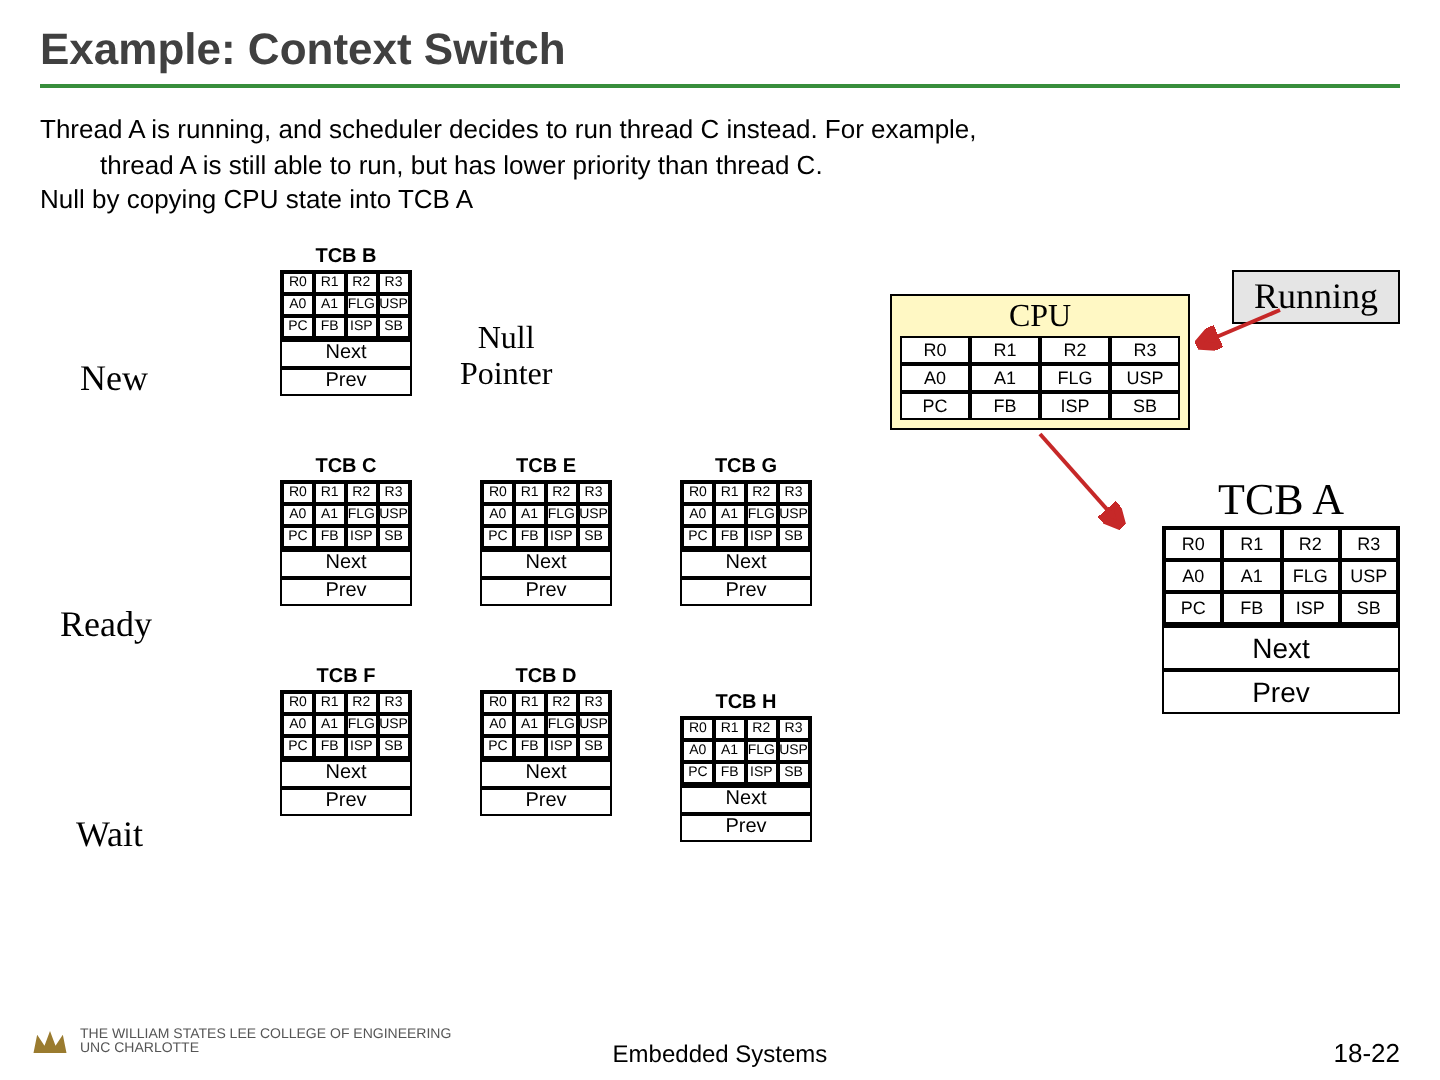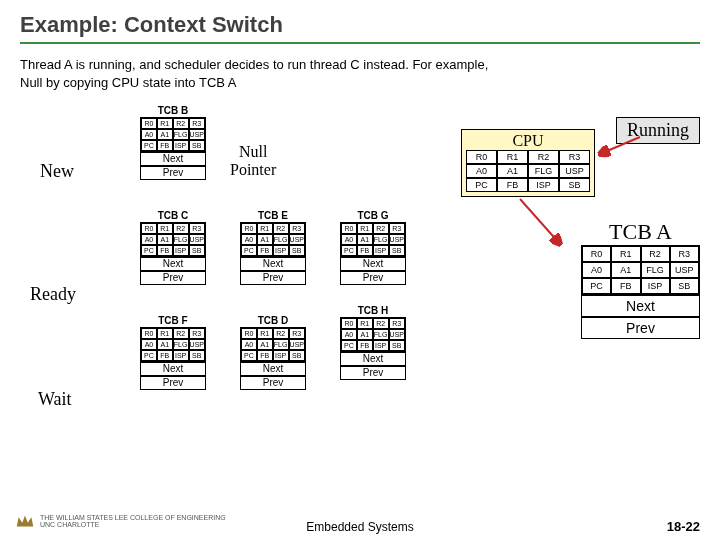--- a/index.html
+++ b/index.html
@@ -12,48 +12,49 @@
   .stateLabel { position: absolute; font-family: Liberation Serif, serif; font-size: 18px; }
 
   .tcb { position: absolute; width: 66px; }
   .tcb-title { text-align: center; font-size: 10px; font-weight: bold; padding: 1px 0; }
   .reg-grid { display: grid; grid-template-columns: repeat(4,1fr); border: 1px solid #000; }
   .reg-grid div { border: 1px solid #000; font-size: 7px; text-align: center; line-height: 9px; background: #fff; }
   .np { text-align: center; font-size: 10px; border: 1px solid #000; background: #fff; padding: 0; line-height: 12px; }
 
   .null { position: absolute; font-family: "Comic Sans MS", cursive; font-size: 16px; text-align: center; }
 
-  .cpu { position: absolute; right: 125px; top: 30px; width: 134px; border: 1px solid #000; background: #fff8c4; padding: 2px 4px 4px; }
+  .cpu { position: absolute; right: 125px; top: 30px; width: 150px; border: 1px solid #000; background: #fff8c4; padding: 2px 4px 4px; }
   .cpu-title { text-align: center; font-family: "Comic Sans MS", cursive; font-size: 16px; }
   .cpu-grid { display: grid; grid-template-columns: repeat(4,1fr); }
   .cpu-grid div { border: 1px solid #000; font-size: 9px; text-align: center; padding: 1px 0; background: #fff; }
 
   .running { position: absolute; right: 20px; top: 18px; font-family: "Comic Sans MS", cursive; font-size: 18px; background: #e5e5e5; border: 1px solid #000; padding: 2px 10px; }
 
   .tcba { position: absolute; right: 20px; top: 120px; width: 119px; }
   .tcba-title { font-family: "Comic Sans MS", cursive; font-size: 22px; text-align: center; }
   .tcba-grid { display: grid; grid-template-columns: repeat(4,1fr); border: 1px solid #000; }
   .tcba-grid div { border: 1px solid #000; font-size: 9px; text-align: center; padding: 2px 0; background: #fff; }
   .tcba-np { border: 1px solid #000; text-align: center; font-size: 14px; padding: 2px 0; background: #fff; }
 
   .footer { position: absolute; bottom: 6px; width: 100%; }
   .footer-center { text-align: center; font-size: 12px; }
-  .footer-right { position: absolute; right: 20px; bottom: 0; font-size: 13px; font-weight: bold; }
+  .footer-right { position: absolute; right: 20px; bottom: 0; font-size: 13px; }
   .logo { position: absolute; left: 14px; bottom: 2px; font-size: 7px; color: #555; display: flex; align-items: center; gap: 4px; }
   .logo svg { width: 22px; height: 22px; }
 
   .arrow { position: absolute; stroke: #c62828; stroke-width: 2; fill: none; }
 </style>
 </head>
 <body>
 
 <div class="title">Example: Context Switch</div>
 <div class="title-underline"></div>
 <div class="desc">
   <div>Thread A is running, and scheduler decides to run thread C instead. For example,</div>
+  <div style="padding-left:30px">thread A is still able to run, but has lower priority than thread C.</div>
   <div>Null by copying CPU state into TCB A</div>
 </div>
 
 <div class="canvas">
 
   <div class="stateLabel" style="left:40px; top:62px">New</div>
   <div class="stateLabel" style="left:30px; top:185px">Ready</div>
   <div class="stateLabel" style="left:38px; top:290px">Wait</div>
 
   <div class="tcb" style="left:140px; top:5px">
@@ -170,21 +171,21 @@
         <div>FLG</div>
         <div>USP</div>
       <div>PC</div>
         <div>FB</div>
         <div>ISP</div>
         <div>SB</div>
     </div>
     <div class="np">Next</div>
     <div class="np">Prev</div>
   </div>
-  <div class="tcb" style="left:340px; top:205px">
+  <div class="tcb" style="left:340px; top:228px">
     <div class="tcb-title">TCB H</div>
     <div class="reg-grid">
       <div>R0</div>
         <div>R1</div>
         <div>R2</div>
         <div>R3</div>
       <div>A0</div>
         <div>A1</div>
         <div>FLG</div>
         <div>USP</div>

